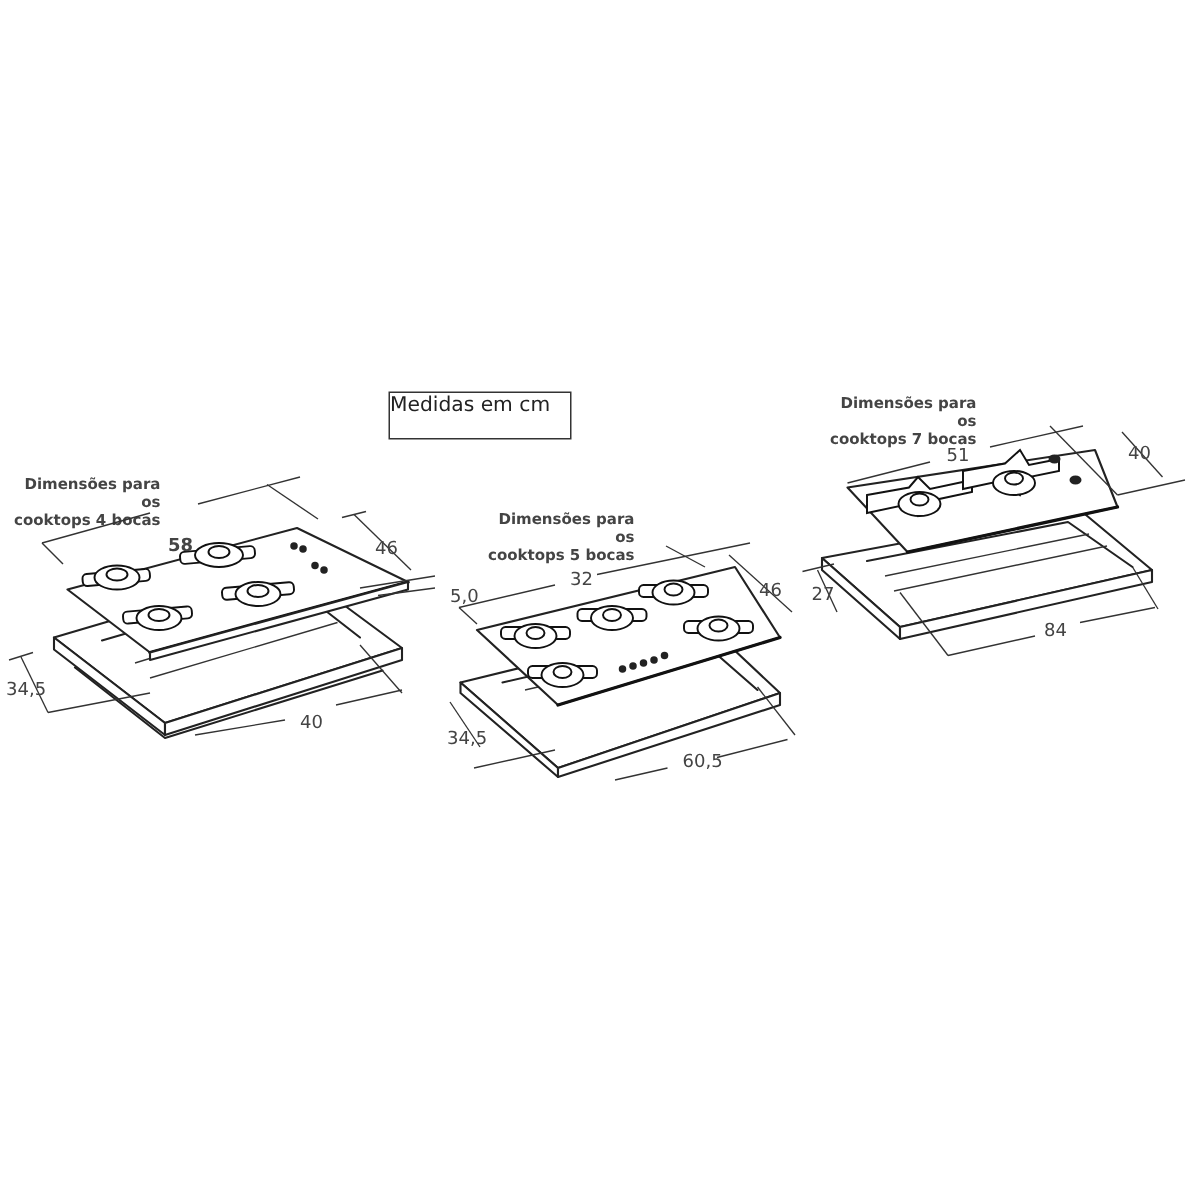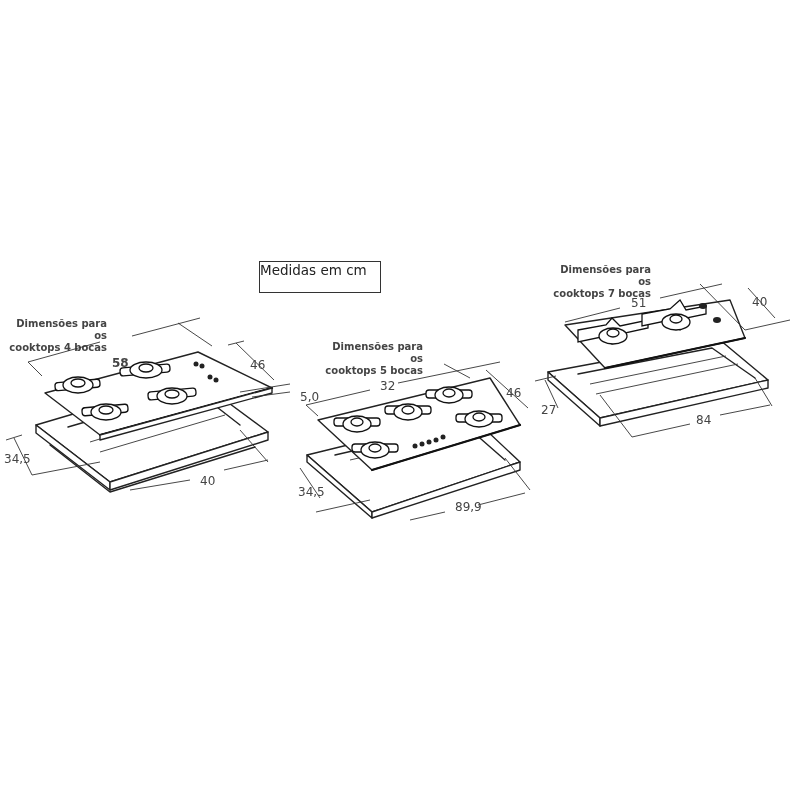--- a/index.html
+++ b/index.html
@@ -183,18 +183,18 @@
 
 <div class="dim" style="left:112px; top:356px;font-weight:bold;">58</div>
 <div class="dim" style="left:250px; top:358px;">46</div>
 <div class="dim" style="left:275px; top:390px;margin-left:25px;">5,0</div>
 <div class="dim" style="left:4px; top:452px;">34,5</div>
 <div class="dim" style="left:200px; top:474px;">40</div>
 
 <div class="dim" style="left:380px; top:379px;">32</div>
 <div class="dim" style="left:506px; top:386px;">46</div>
 <div class="dim" style="left:298px; top:485px;">34,5</div>
-<div class="dim" style="left:455px; top:500px;">89,9</div>
+<div class="dim" style="left:455px; top:500px;">60,5</div>
 
 <div class="dim" style="left:631px; top:296px;">51</div>
 <div class="dim" style="left:752px; top:295px;">40</div>
-<div class="dim" style="left:541px; top:403px;">27</div>
+<div class="dim" style="left:541px; top:389px;">27</div>
 <div class="dim" style="left:696px; top:413px;">84</div>
 
 </body></html>

